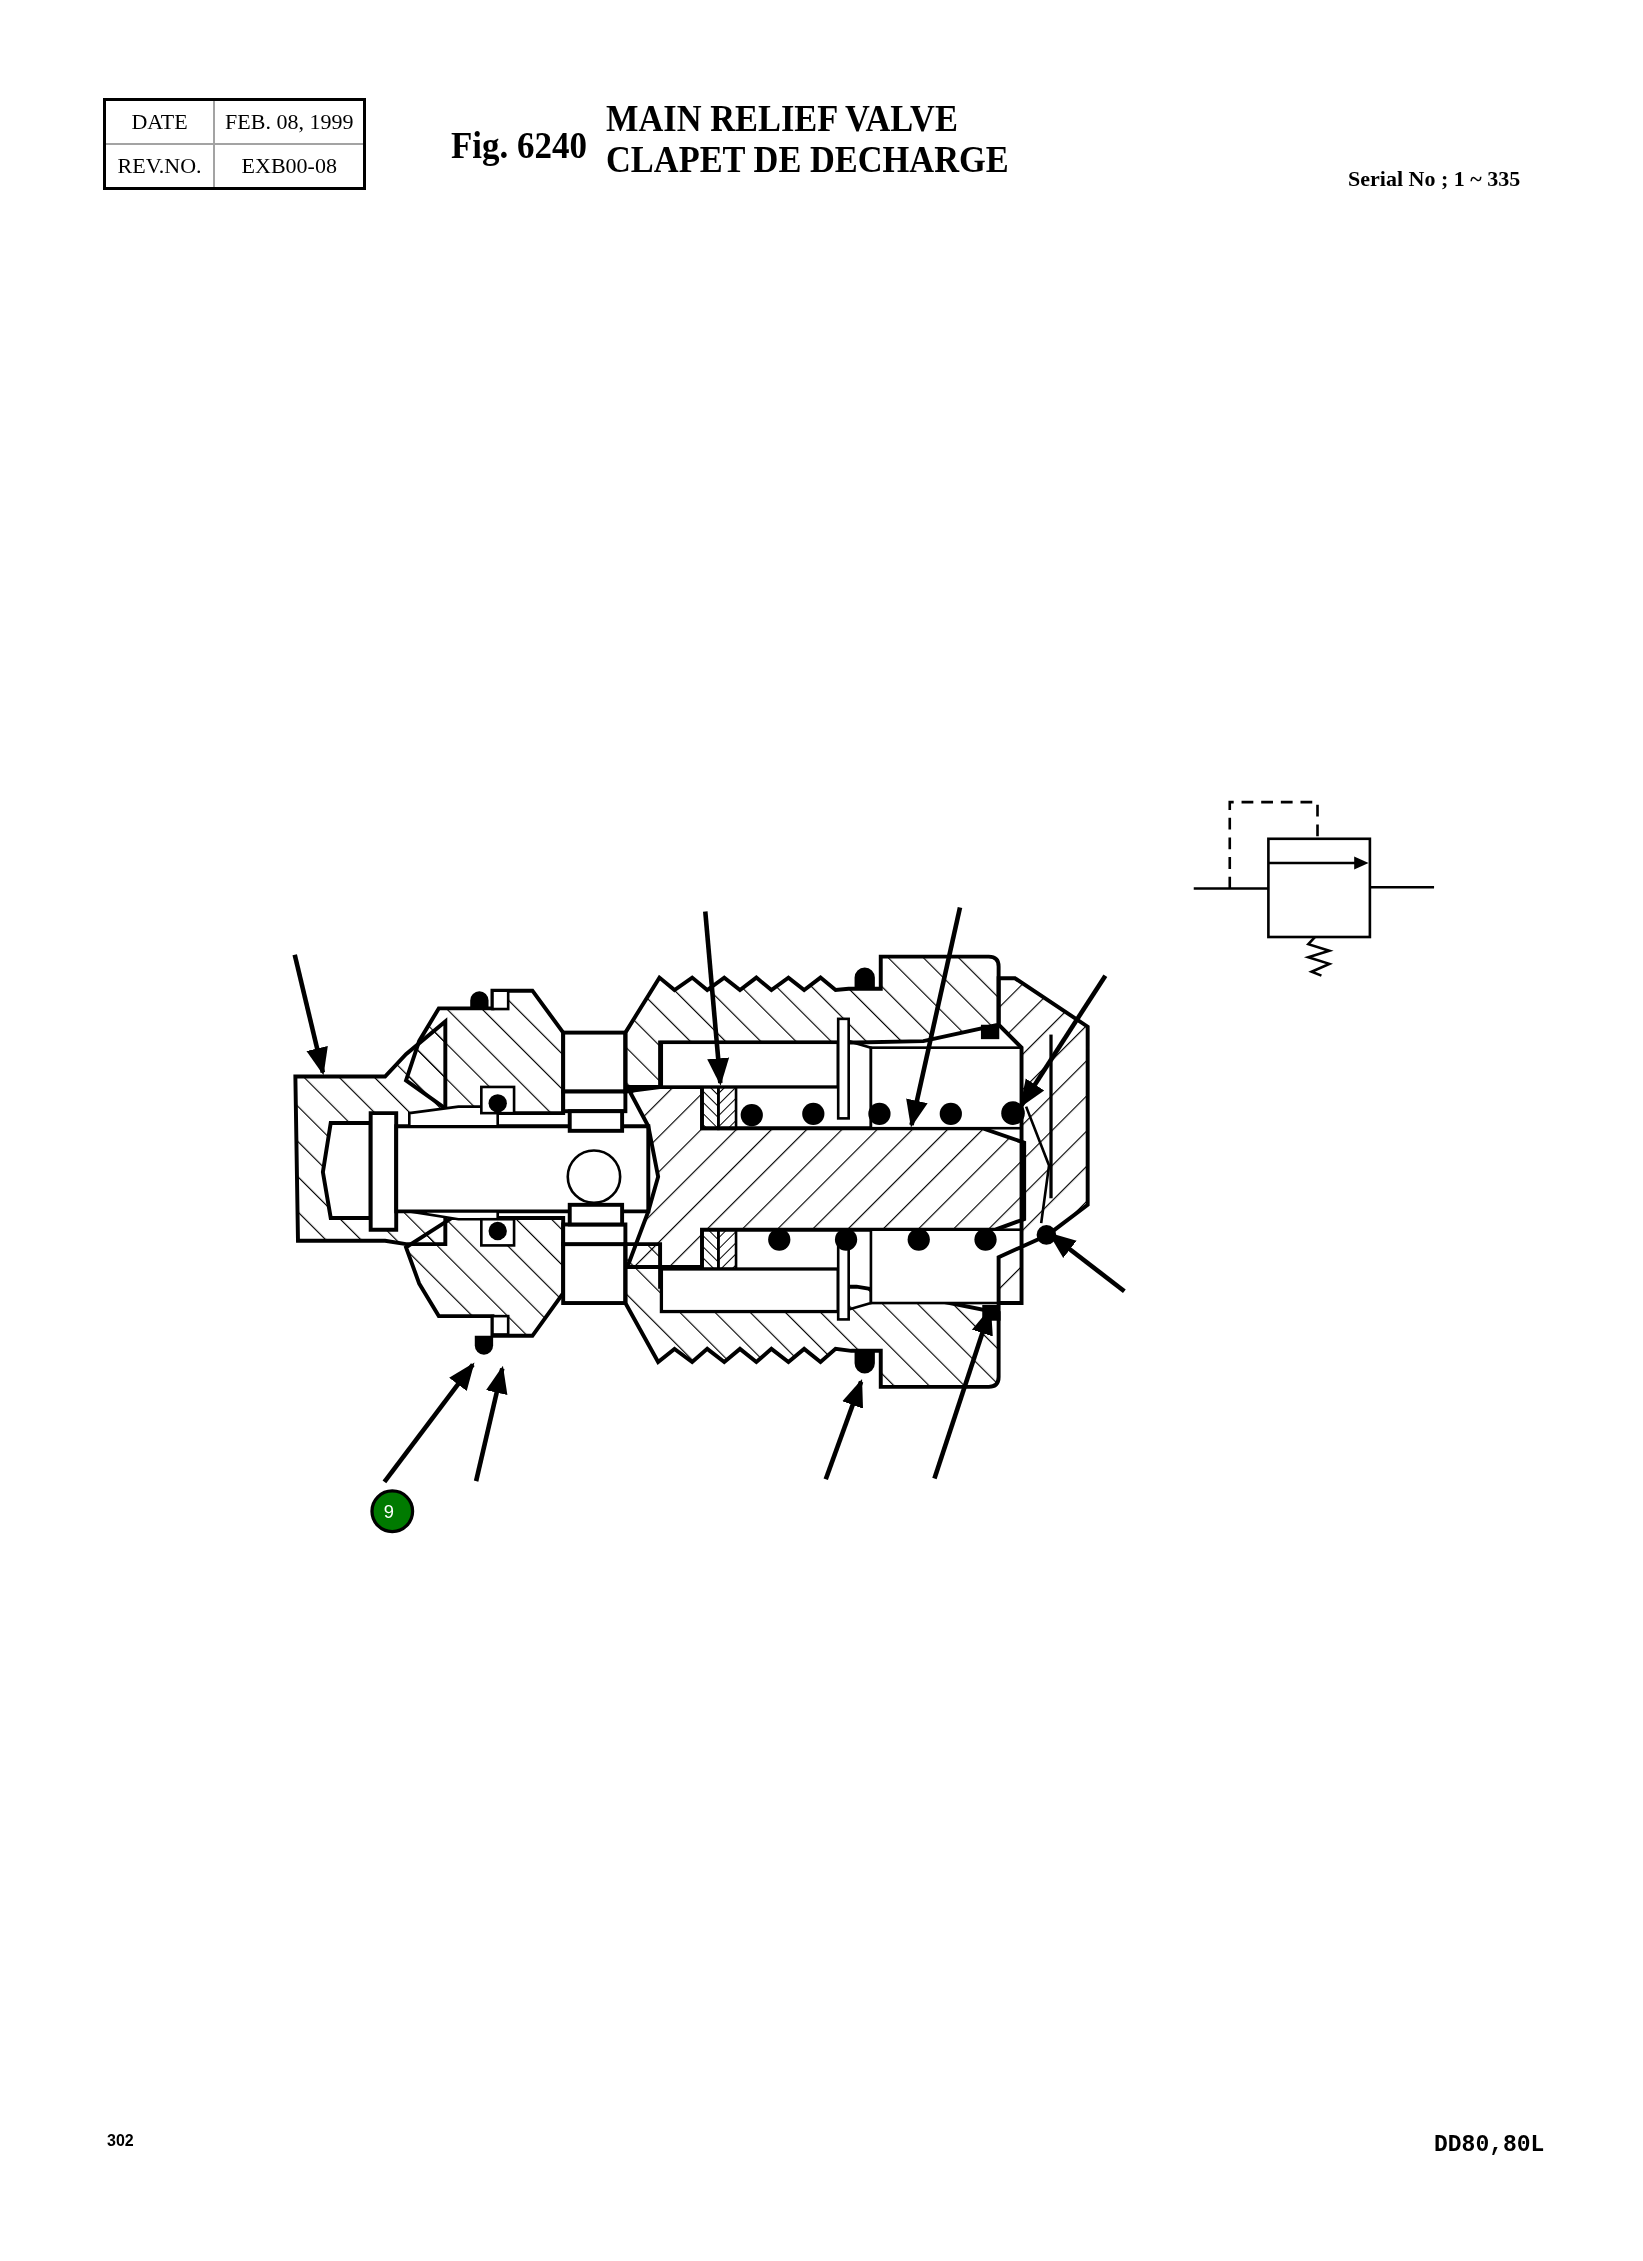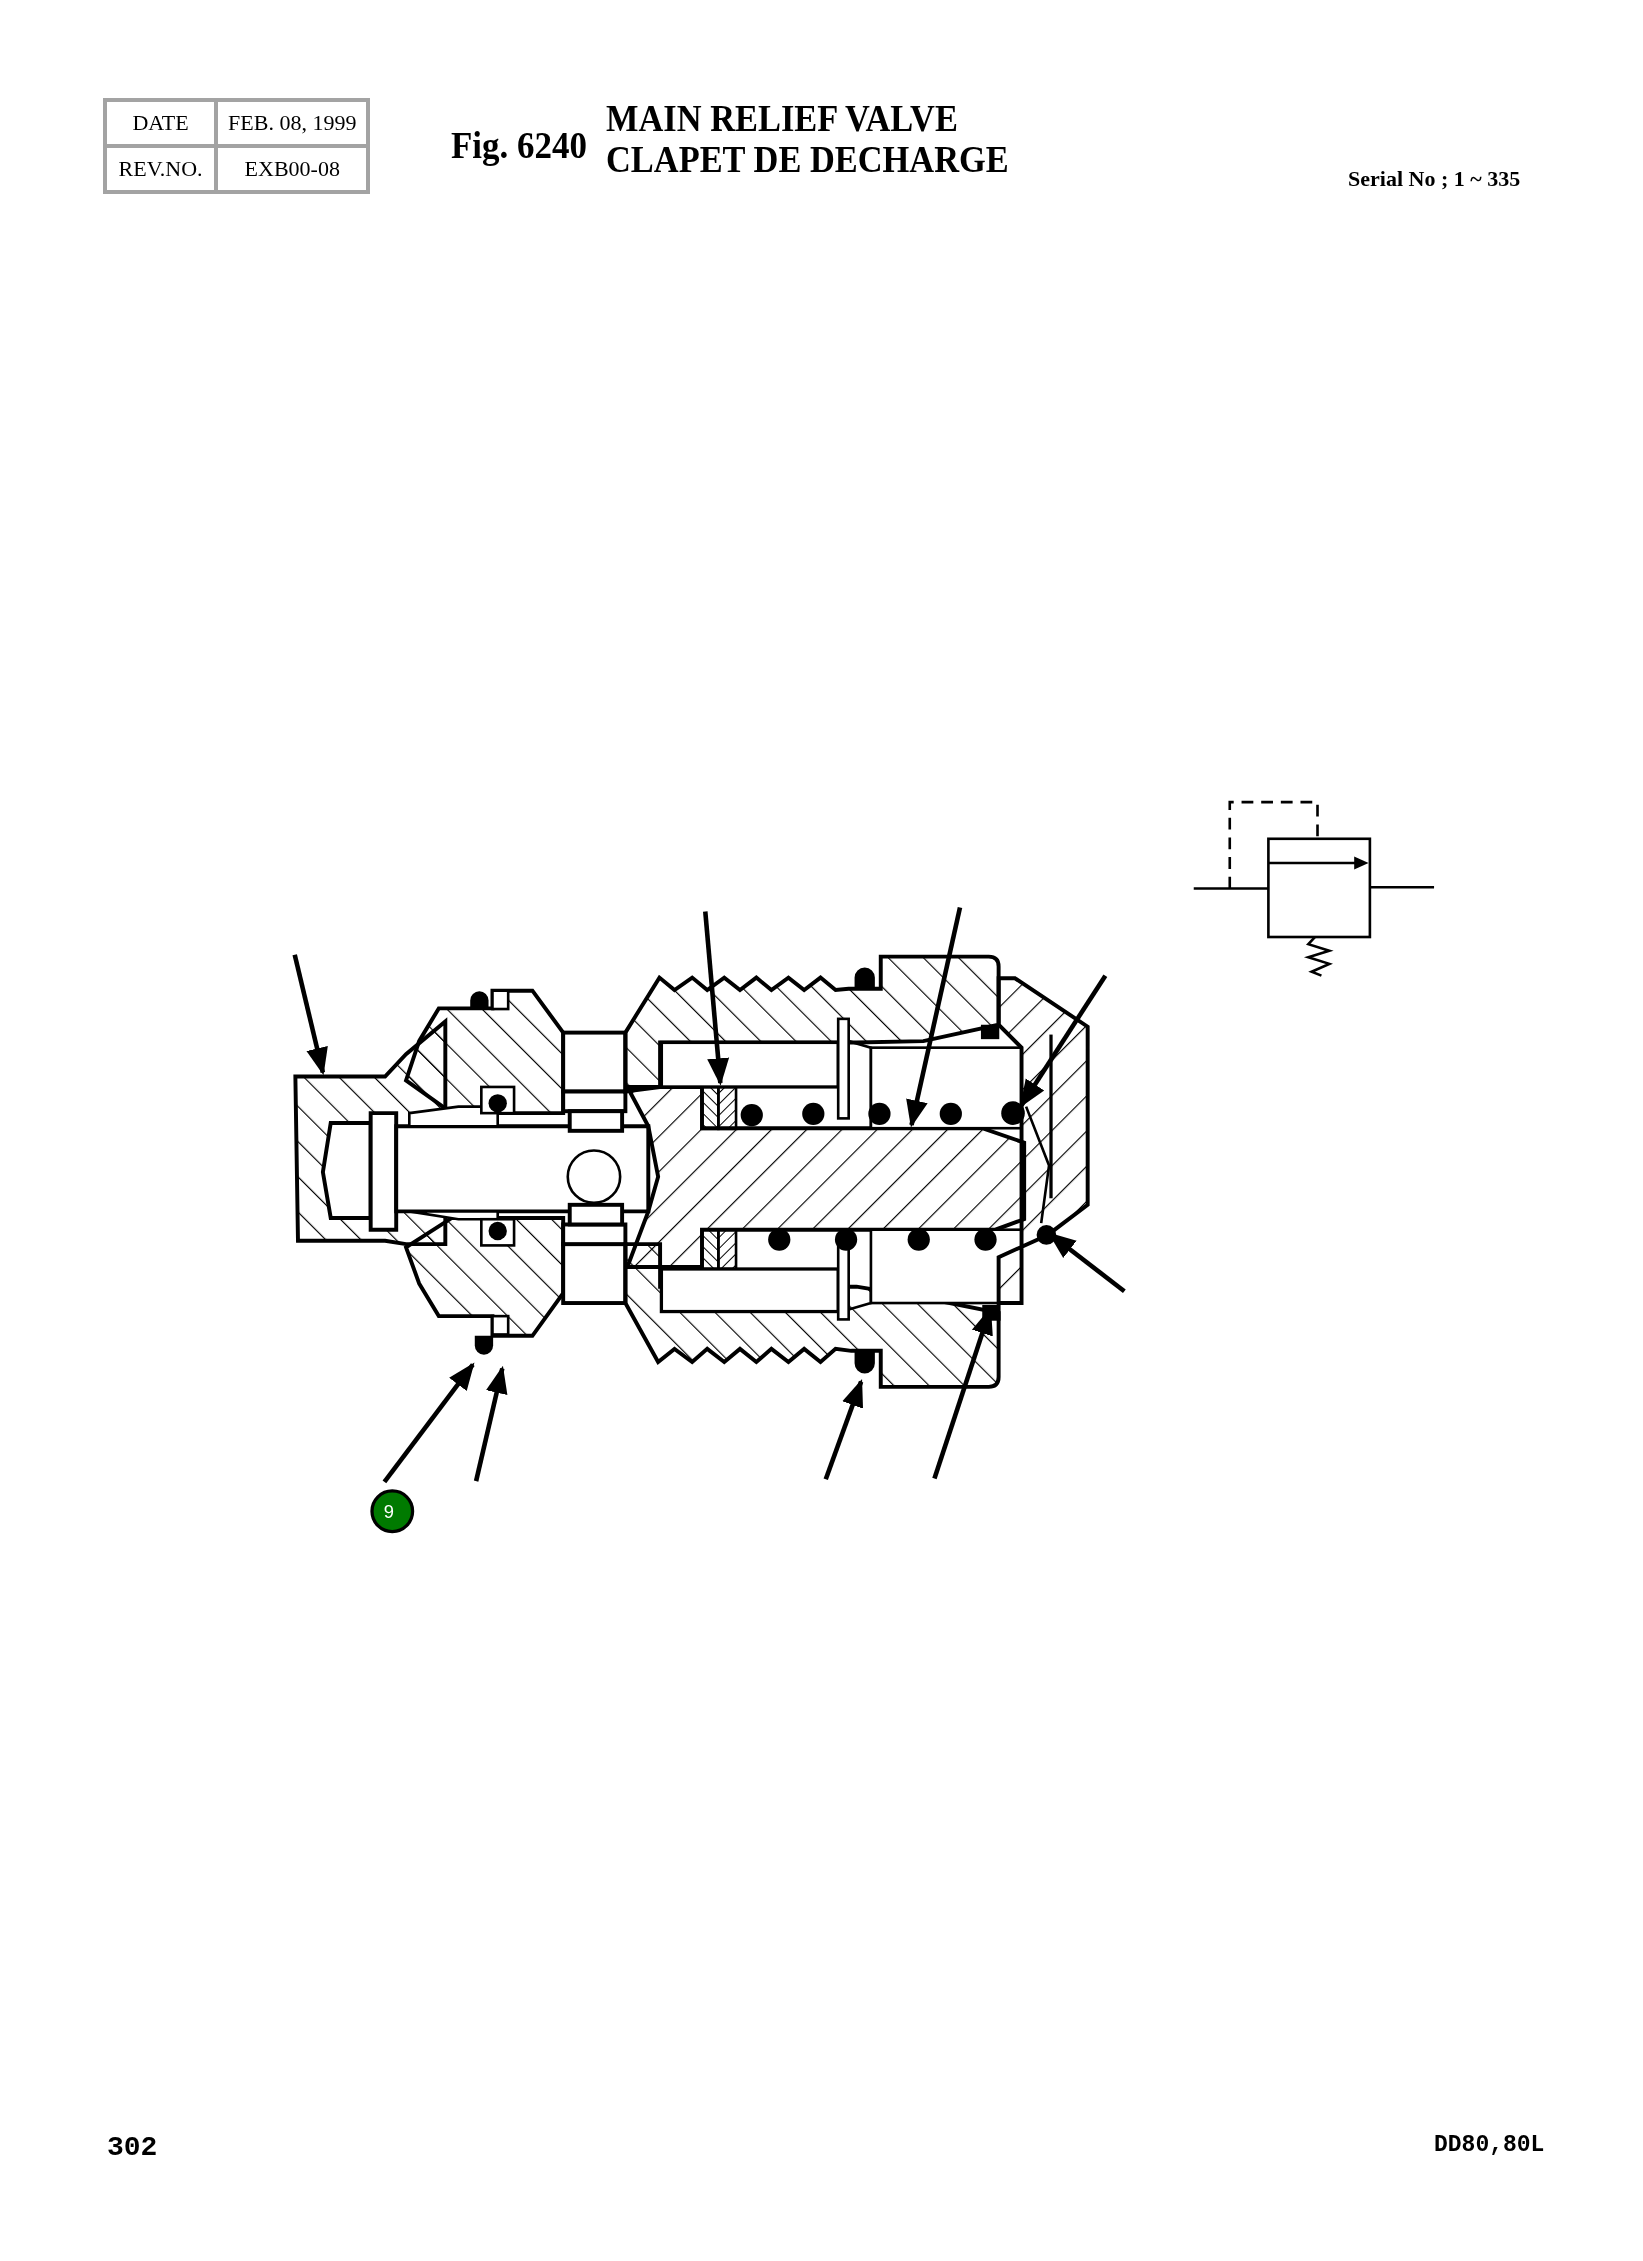--- a/index.html
+++ b/index.html
@@ -1,24 +1,24 @@
 <!DOCTYPE html>
 <html style="font-size:10.5px"><head>
 <meta charset="utf-8">
 <style>
   html, body { margin: 0; padding: 0; background: #ffffff; }
   body { width: 1643px; height: 2261px; position: relative; overflow: hidden; font-family: "Liberation Serif", serif; color: #000; }
   .rev-table { position: absolute; left: 103px; top: 98px; border-collapse: collapse; border: 3.9px solid #000; }
-  .rev-table td { border: 4px solid #a3a3a3; font-family: "Liberation Serif", serif; font-size: 22px; height: 42px; text-align: center; padding: 0 2.6px; }
+  .rev-table td { border: 2px solid #a3a3a3; font-family: "Liberation Serif", serif; font-size: 22px; height: 42px; text-align: center; padding: 0 2.6px; }
   .rev-table td.lbl { width: 102px; }
   .rev-table td.val { width: 143px; }
   .fig-no { position: absolute; left: 451px; top: 123px; font-size: 38px; font-weight: bold; font-family: "Liberation Serif", serif; transform: scaleX(0.92); transform-origin: left; }
   .title { position: absolute; left: 606px; top: 98px; font-weight: bold; font-family: "Liberation Serif", serif; font-size: 37px; line-height: 41px; transform: scaleX(0.93); transform-origin: left; }
   .serial { position: absolute; left: 1308px; top: 166px; font-size: 22px; font-weight: bold; font-family: "Liberation Serif", serif; margin-left: 40px; }
-  .page-no { position: absolute; left: 107px; top: 2132px; font-size: 28px; font-weight: bold; font-family: Liberation Mono, monospace; }
+  .page-no { position: absolute; left: 107px; top: 2132px; font-size: 16px; font-weight: bold; font-family: Liberation Sans, sans-serif; }
   .model { position: absolute; left: 1434px; top: 2132px; font-size: 23px; font-weight: bold; font-family: Liberation Mono, monospace; }
   svg.drawing { position: absolute; left: 0; top: 0; }
   .callout-label { font-family: "Liberation Sans", sans-serif; font-size: 28px; fill: #ffffff; }
 </style>
 </head>
 <body>
 
 <table class="rev-table">
   <tbody>
       <tr>

